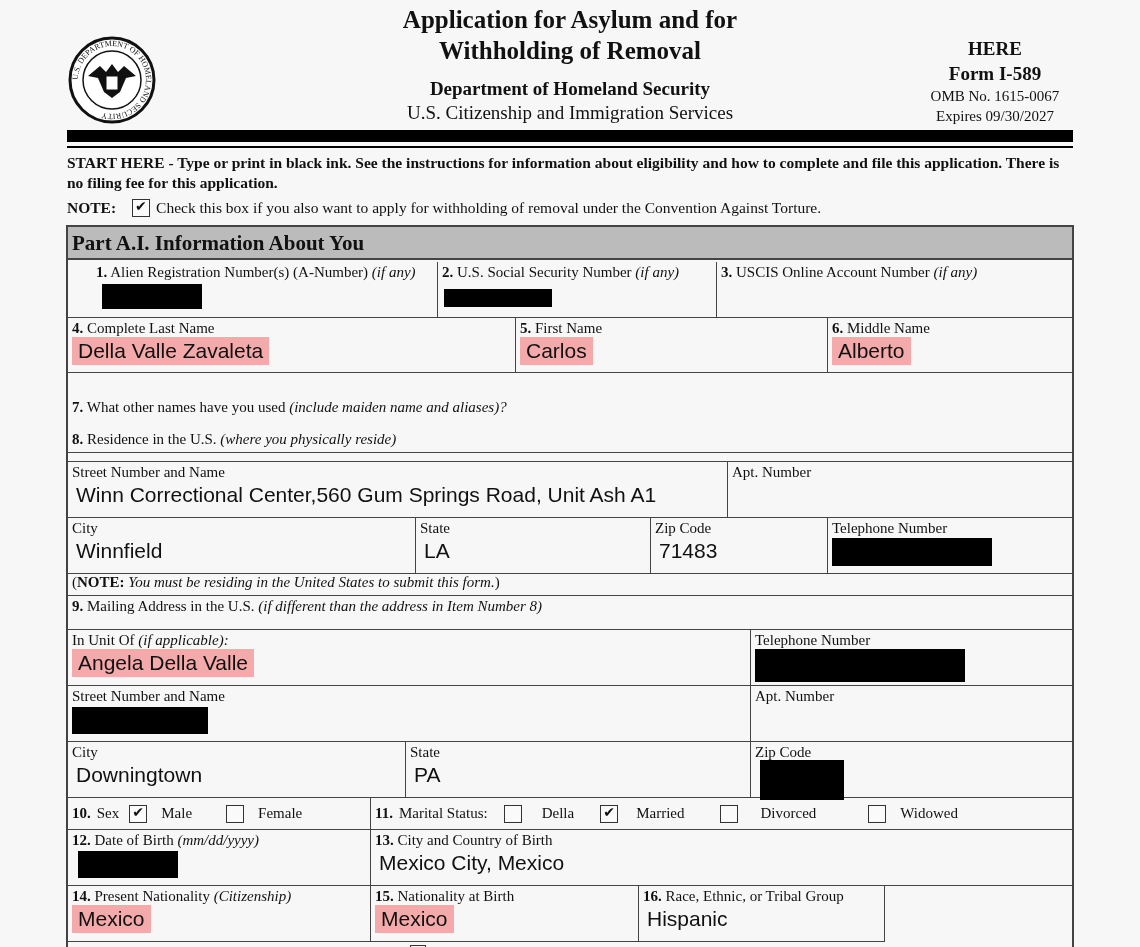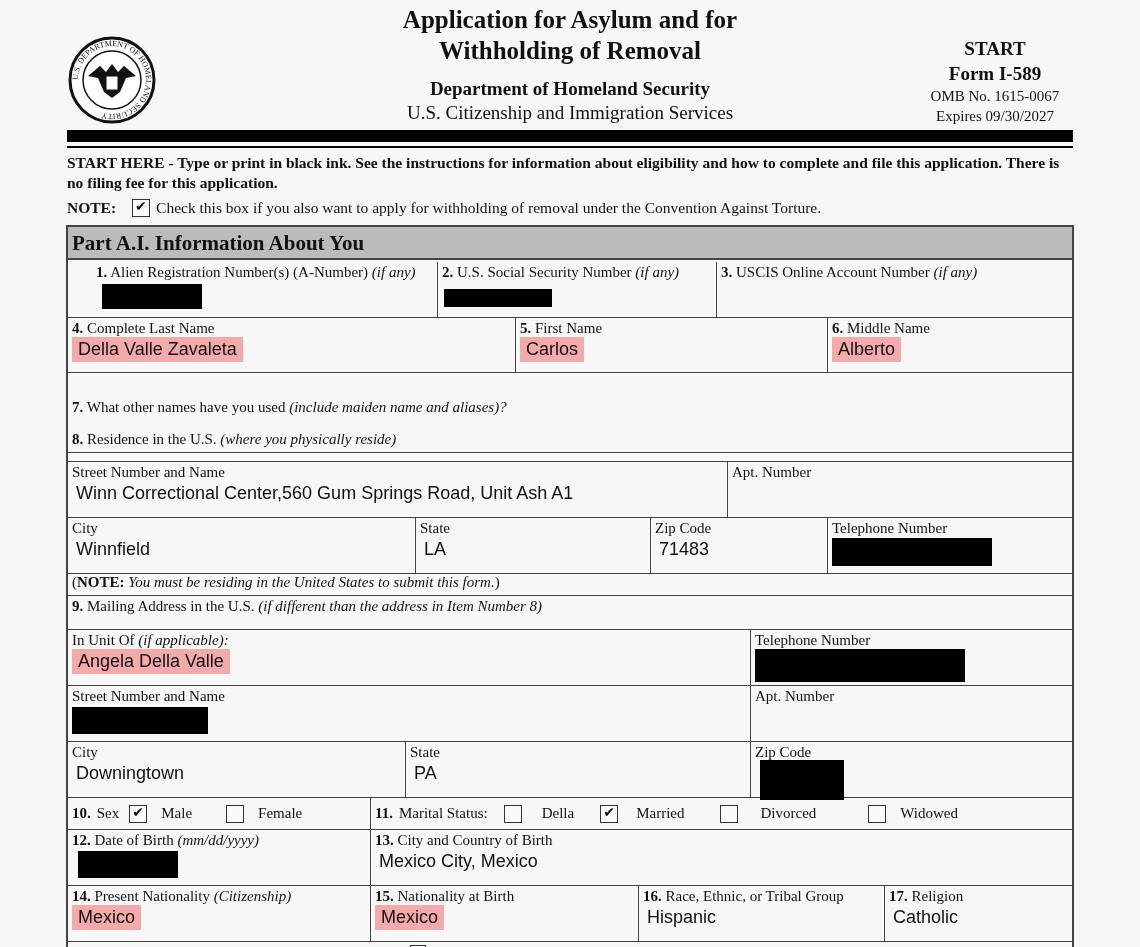--- a/index.html
+++ b/index.html
@@ -26,21 +26,21 @@
     .cb { display: inline-block; width: 18px; height: 18px; border: 1.5px solid #333; background: #fafafa; position: relative; vertical-align: middle; }
     .cb.on::after { content: "\2714"; position: absolute; left: 2px; top: -2px; font-size: 14px; font-family: "DejaVu Sans", sans-serif; color: #111; }
 
     
     .form { left: 66px; top: 225px; width: 1008px; height: 722px; border: 2px solid #444; border-bottom: none; }
     .partbar { left: 0; top: 0; width: 1004px; height: 33px; background: #bbbbbb; border-bottom: 2px solid #444; font-weight: bold; font-size: 21px; padding: 4px 4px; }
     .cell { position: absolute; border-right: 1.5px solid #444; border-bottom: 1.5px solid #444; padding: 2px 4px; font-size: 15px; }
     .cell.nr { border-right: none; }
     .lab b { font-weight: bold; }
     .lab i { font-style: italic; }
-    .val { font-family: "Liberation Sans", "DejaVu Sans", sans-serif; font-size: 18px; color: #111; margin-top: 5px; display: inline-block; padding: 2px 6px 2px 6px; }
+    .val { font-family: "Liberation Sans", "DejaVu Sans", sans-serif; font-size: 21px; color: #111; margin-top: 5px; display: inline-block; padding: 2px 6px 2px 6px; }
     .hl { background: #f4aaaa; }
     .redact { background: #000; display: inline-block; }
   </style>
 </head>
 <body>
 
 <div class="abs seal">
   <svg width="88" height="88" viewBox="0 0 88 88">
     <circle cx="44" cy="44" r="42" fill="#fff" stroke="#111" stroke-width="3"></circle>
     <circle cx="44" cy="44" r="29" fill="#fff" stroke="#111" stroke-width="1.5"></circle>
@@ -54,21 +54,21 @@
 </div>
 
 <div class="abs title">
   <div>Application for Asylum and for</div>
   <div>Withholding of Removal</div>
 </div>
 <div class="abs dept">Department of Homeland Security</div>
 <div class="abs agency">U.S. Citizenship and Immigration Services</div>
 
 <div class="abs formid">
-  <div class="b">START</div>
+  <div class="b">HERE</div>
   <div class="b">Form I-589</div>
   <div class="s">OMB No. 1615-0067</div>
   <div class="s">Expires 09/30/2027</div>
 </div>
 
 <div class="abs thickbar"></div>
 <div class="abs thinbar"></div>
 
 <div class="abs start">START HERE - Type or print in black ink.  See the instructions for information about eligibility and how to complete and file this application.  There is no filing fee for this application.</div>
 <div class="abs note">
@@ -211,19 +211,15 @@
     <span class="val hl" style="margin-top:0;">Mexico</span>
   </div>
   <div class="cell" style="left:303px;top:659px;width:268px;height:56px;">
     <div class="lab"><b>15.</b> <span>Nationality at Birth</span></div>
     <span class="val hl" style="margin-top:0;">Mexico</span>
   </div>
   <div class="cell" style="left:571px;top:659px;width:246px;height:56px;">
     <div class="lab"><b>16.</b> <span>Race, Ethnic, or Tribal Group</span></div>
     <span class="val" style="margin-top:0;padding-left:4px;">Hispanic</span>
   </div>
-  <div class="cell nr" style="left:817px;top:659px;width:187px;height:56px;">
-    <div class="lab"><b>17.</b> <span>Religion</span></div>
-    <span class="val" style="margin-top:0;padding-left:4px;">Catholic</span>
-  </div>
 
   <div class="abs" style="left:342px;top:718px;width:16px;height:16px;border:1.5px solid #333;"></div>
 </div>
 
 </body></html>

